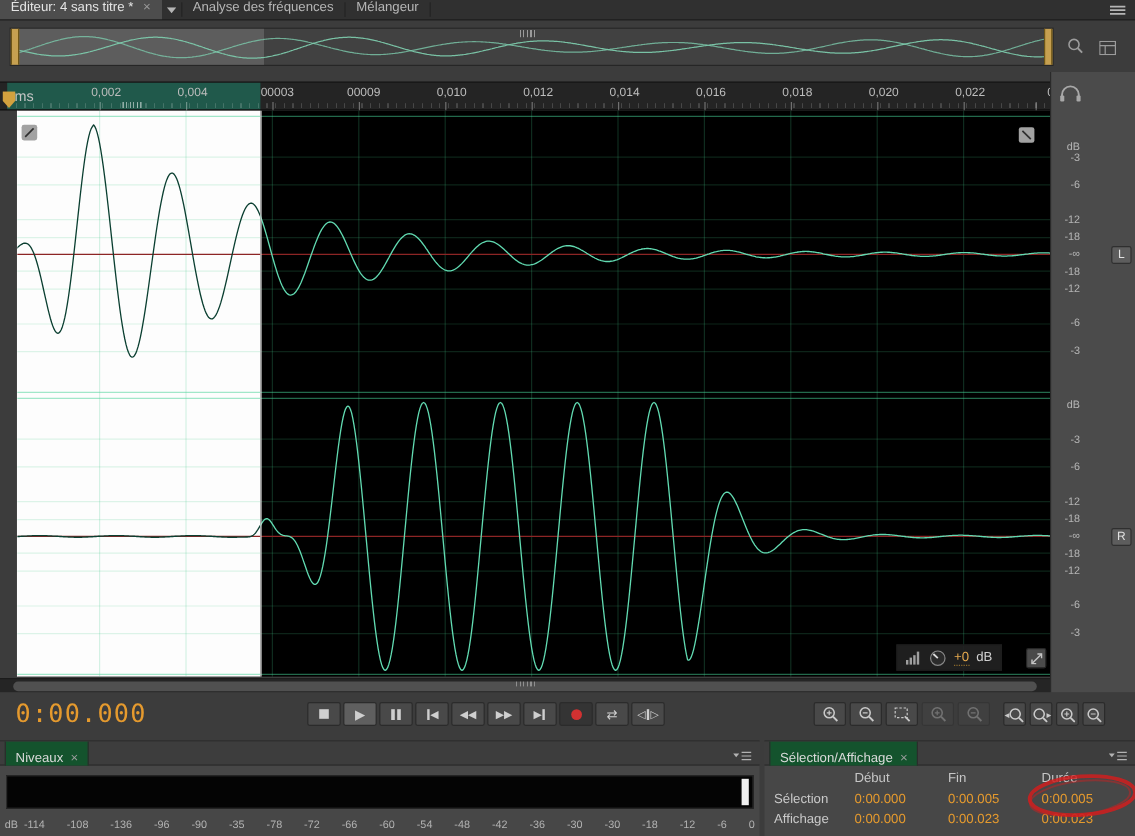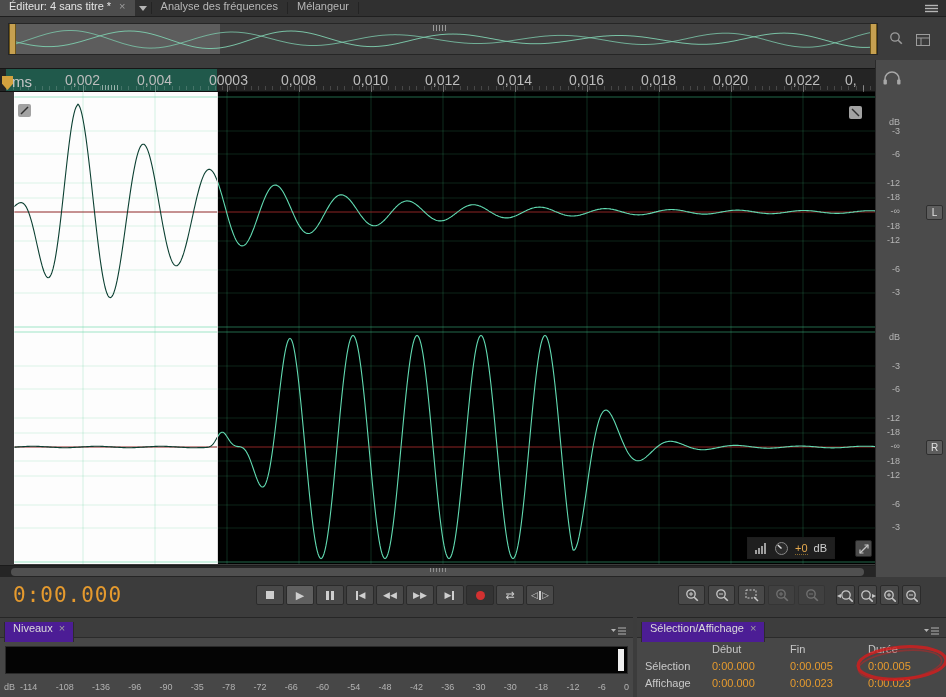--- a/index.html
+++ b/index.html
@@ -22,22 +22,22 @@
   .navregion{position:absolute;left:7px;top:0;width:204px;height:30px;background:#5d5d5d}
   #nav-svg{position:absolute;left:7px;top:0}
   .navgrip{position:absolute;left:424px;top:1px;width:14px;height:6px;
            background:repeating-linear-gradient(90deg,#9a9a9a 0 1px,transparent 1px 3px)}
   .navicon{position:absolute;width:20px;height:18px;display:flex;align-items:center;justify-content:center;color:#9c9c9c}
 
   
   .ruler{position:absolute;left:0;top:68px;width:875px;height:24px;background:#242424;
          border-top:1px solid #161616;border-bottom:1px solid #101010}
   .rsel{position:absolute;left:6px;top:0;width:211px;height:22px;background:#20594b}
-  .runit{position:absolute;left:12px;top:4px;font-size:15px;color:#c6c6c6}
-  .rt{position:absolute;top:3px;width:36px;text-align:left;font-size:14px;color:#bdbdbd}
+  .runit{position:absolute;left:12px;top:4px;font-size:12px;color:#c6c6c6}
+  .rt{position:absolute;top:3px;width:36px;text-align:right;font-size:10px;color:#bdbdbd}
   .rt::after{content:"";position:absolute;left:50%;top:13px;width:1px;height:7px;background:rgba(255,255,255,.35)}
   .rminor{position:absolute;left:6px;right:0;bottom:1px;height:4px;
           background:repeating-linear-gradient(90deg,rgba(255,255,255,.16) 0 1px,transparent 1px 7.2px)}
   .marker{position:absolute;left:2px;top:7px;width:11px;height:14px;background:#d2a13e;
           clip-path:polygon(0 0,100% 0,100% 55%,50% 100%,0 55%)}
   .rgrip{position:absolute;left:102px;top:16px;width:16px;height:5px;
          background:repeating-linear-gradient(90deg,rgba(255,255,255,.5) 0 1px,transparent 1px 3px)}
 
   
   #wave-svg{position:absolute;left:14px;top:92px}
@@ -82,21 +82,21 @@
   .zbtn.sm{width:19px}
   .zbtn.dim{opacity:.38}
   .zi{color:#c9c9c9}
   .arr{font-size:8px;color:#c9c9c9;margin:0 -1px}
 
   
   .panel{position:absolute;top:617px;height:80px;background:#474747;border-top:1px solid #262626}
   .levels{left:0;width:633px}
   .selpanel{left:637px;width:309px}
   .phead{position:absolute;left:0;top:0;right:0;height:20px;background:#3d3d3d;border-bottom:1px solid #2b2b2b}
-  .ptab{display:inline-flex;align-items:flex-start;height:20px;padding:0 8px;margin-left:4px;background:#4c1d95;
+  .ptab{display:inline-flex;align-items:flex-end;height:20px;padding:0 8px;margin-left:4px;background:#14532d;
         border-left:1px solid #2c2c2c;border-right:1px solid #2c2c2c;font-size:11px;color:#dadada}
   .ptab .x{margin-left:6px;color:#9e9e9e}
   .pmenu{position:absolute;right:6px;top:5px}
   .meter{position:absolute;left:5px;top:28px;width:623px;height:28px;background:#040404;border:1px solid #2a2a2a}
   .peak{position:absolute;right:3px;top:2px;bottom:2px;width:6px;background:#efefef}
   .mscale{position:absolute;left:4px;right:4px;top:64px;display:flex;font-size:9px;color:#b2b2b2}
   .mscale .unit{width:16px}
   .mscale .nums{flex:1;display:flex;justify-content:space-between}
   .sh{position:absolute;font-size:11px;color:#c6c6c6}
   .sv{position:absolute;font-size:11px;color:#e59a2e}
@@ -174,21 +174,21 @@
       </svg>
   </div>
 
   <div class="ruler">
     <div class="rsel"></div>
     <div class="rminor"></div>
     <span class="runit">ms</span>
     <span class="rt" style="left:65px">0,002</span>
     <span class="rt" style="left:137px">0,004</span>
     <span class="rt" style="left:209px">00003</span>
-    <span class="rt" style="left:281px">0,008</span>
+    <span class="rt" style="left:281px">00009</span>
     <span class="rt" style="left:353px">0,010</span>
     <span class="rt" style="left:425px">0,012</span>
     <span class="rt" style="left:497px">0,014</span>
     <span class="rt" style="left:569px">0,016</span>
     <span class="rt" style="left:641px">0,018</span>
     <span class="rt" style="left:713px">0,020</span>
     <span class="rt" style="left:785px">0,022</span>
     <span class="rt" style="left:845px">0,</span>
     <div class="rgrip"></div>
     <div class="marker"></div>

